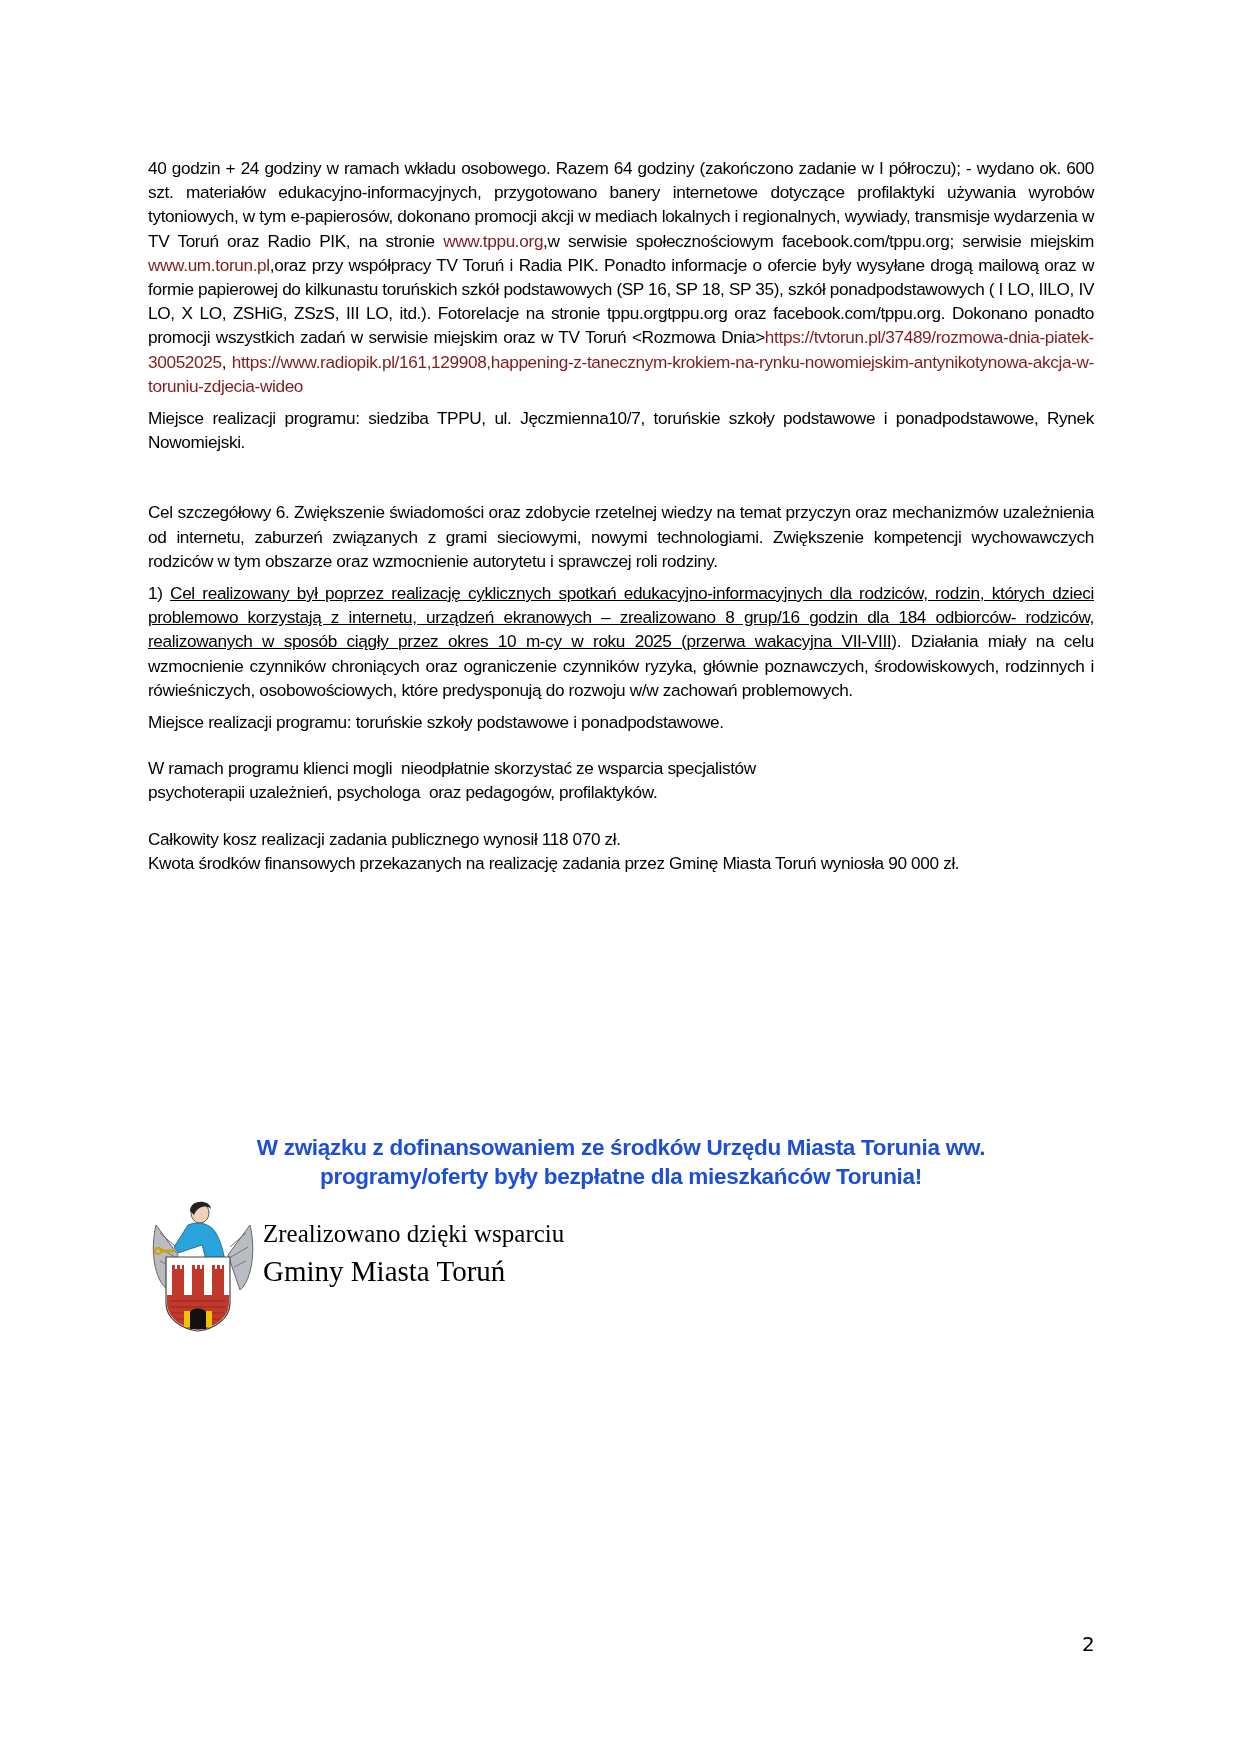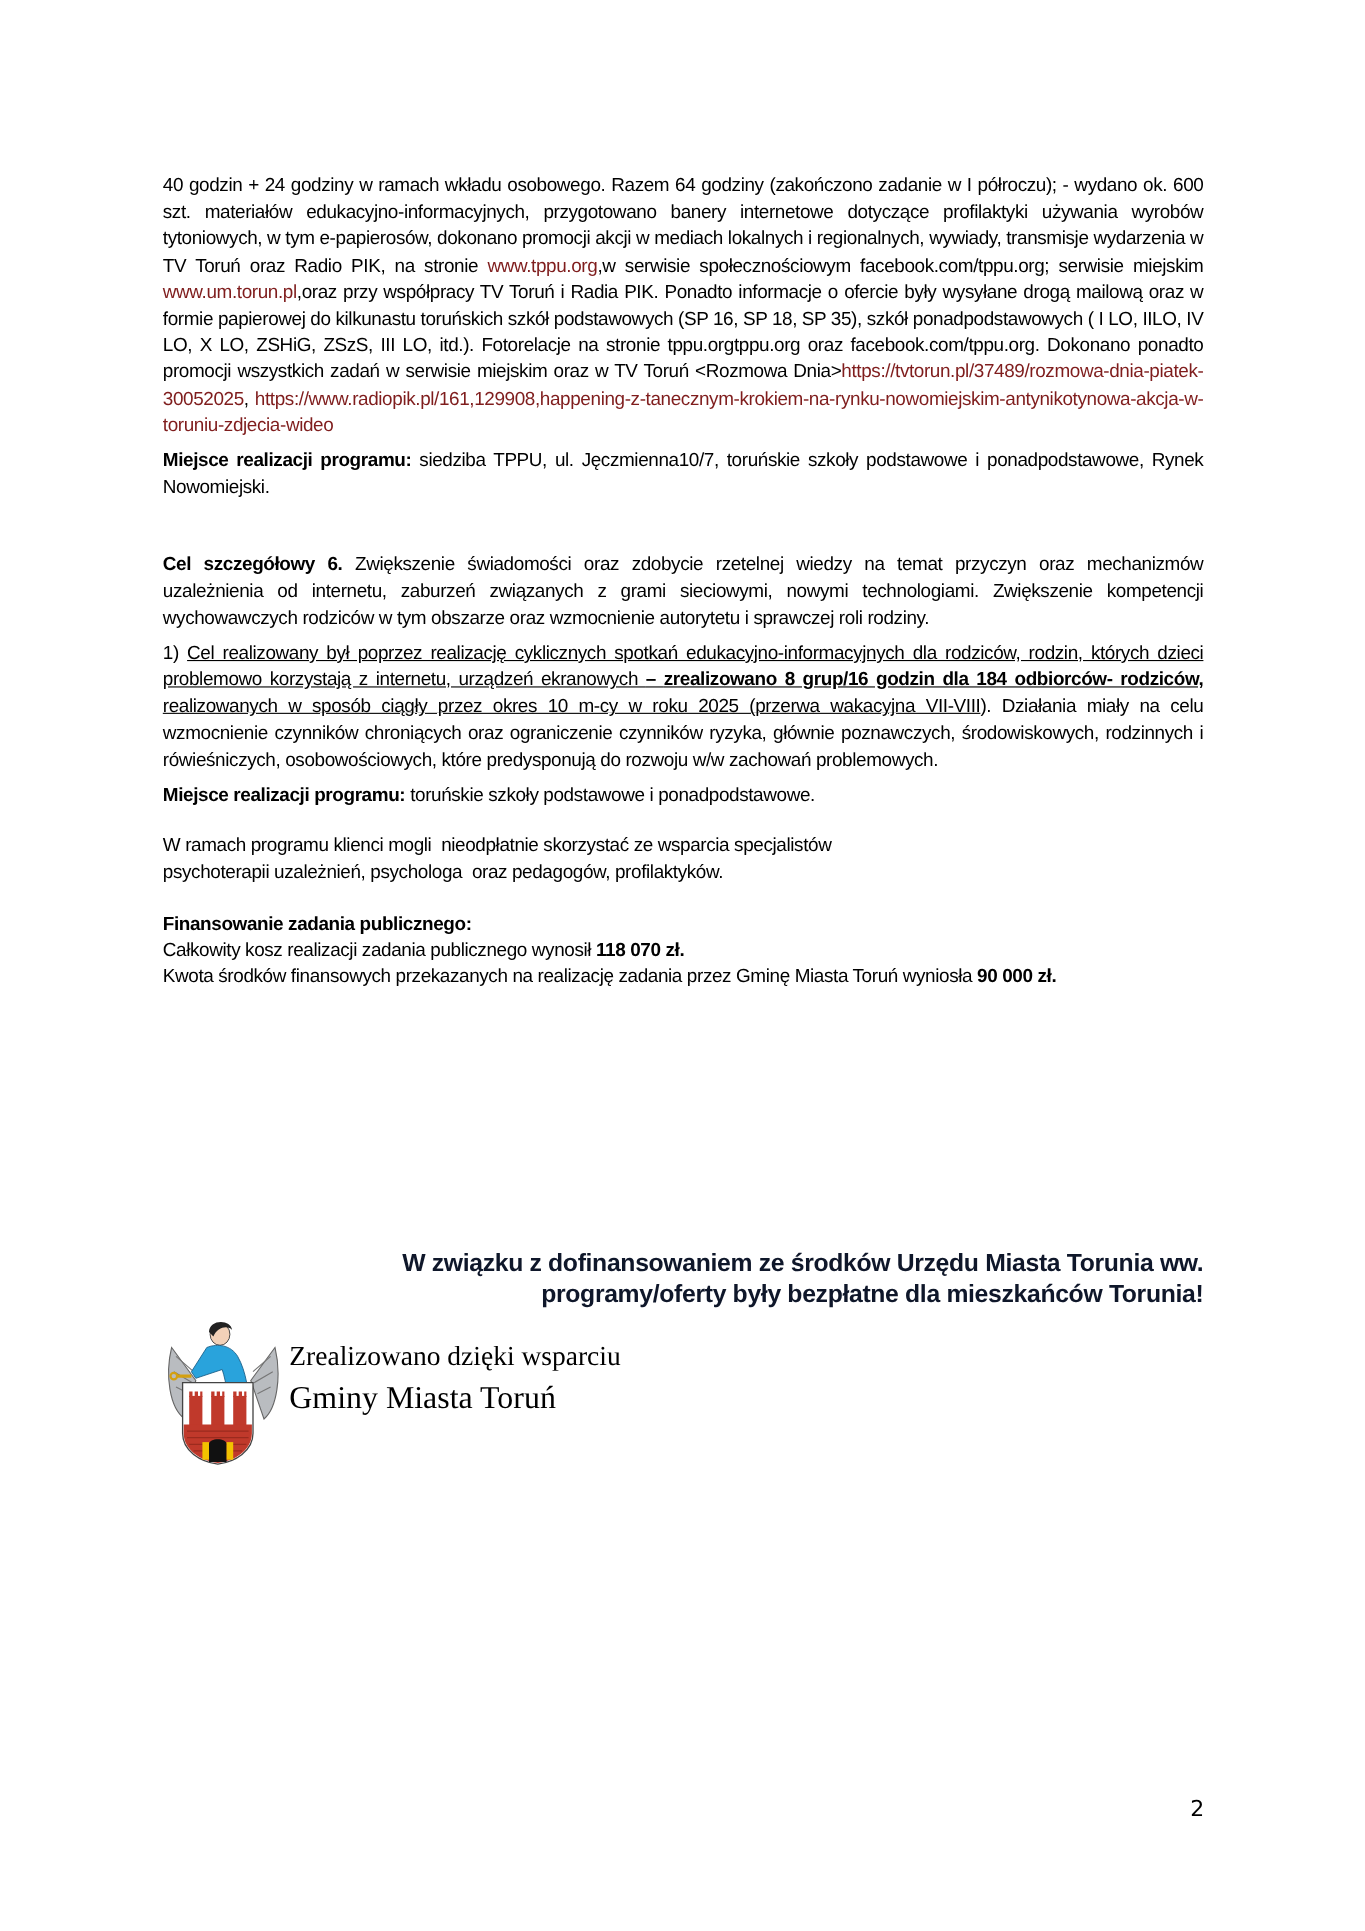--- a/index.html
+++ b/index.html
@@ -1,27 +1,27 @@
 <!DOCTYPE html>
 <html><head>
 <meta charset="utf-8">
 <style>
   html, body { margin:0; padding:0; background:#ffffff; }
   body { width:1241px; height:1755px; position:relative; overflow:hidden;
          font-family:"Liberation Sans", sans-serif; color:#000; }
   .page { position:absolute; left:148px; top:156px; width:946px; }
   .p { font-size:17.2px; line-height:24.2px; text-align:justify; margin:0; letter-spacing:-0.35px; word-spacing:0px; }
-  .b { font-weight:bold; }
+  .b { font-weight:normal; }
   .u { text-decoration:underline; }
   a.link { color:#7f1d1d; }
   .gap-s { height:8px; }
   .gap-m { height:22px; }
   .gap-l { height:46px; }
-  .banner { position:absolute; left:148px; top:1133px; width:946px; text-align:right;
-            color:#0f172a; font-weight:bold; font-size:22.5px; line-height:29px; letter-spacing:-0.3px; }
+  .banner { position:absolute; left:148px; top:1133px; width:946px; text-align:center;
+            color:#1d4ed8; font-weight:bold; font-size:22.5px; line-height:29px; letter-spacing:-0.3px; }
   .logo { position:absolute; left:148px; top:1195px; width:460px; height:140px; }
   .crest { position:absolute; left:0; top:0; width:110px; height:140px; }
   .logo-text { position:absolute; left:115px; top:24px; font-family:"Liberation Serif", serif; color:#000000; }
   .logo-l1 { font-size:25px; line-height:30px; }
   .logo-l2 { font-size:29px; line-height:44px; }
   .pagenum { position:absolute; left:1082px; top:1632px; font-size:20px; font-family:"DejaVu Sans", sans-serif; }
 </style>
 </head>
 <body>
 
@@ -55,21 +55,20 @@
   <div class="gap-m"></div>
 
   <div class="p" style="text-align:left;">
     <div style="white-space:pre;">W ramach programu klienci mogli  nieodpłatnie skorzystać ze wsparcia specjalistów</div>
     <div style="white-space:pre;">psychoterapii uzależnień, psychologa  oraz pedagogów, profilaktyków.</div>
   </div>
 
   <div class="gap-m"></div>
 
   <div class="p" style="text-align:left;">
-    <div class="b">Finansowanie zadania publicznego:</div>
     <div><span>Całkowity kosz realizacji zadania publicznego wynosił </span><span class="b">118 070 zł.</span></div>
     <div><span>Kwota środków finansowych przekazanych na realizację zadania przez Gminę Miasta Toruń wyniosła </span><span class="b">90 000 zł.</span></div>
   </div>
 </div>
 
 <div class="banner">
   <div>W związku z dofinansowaniem ze środków Urzędu Miasta Torunia ww.</div>
   <div>programy/oferty były bezpłatne dla mieszkańców Torunia!</div>
 </div>
 

